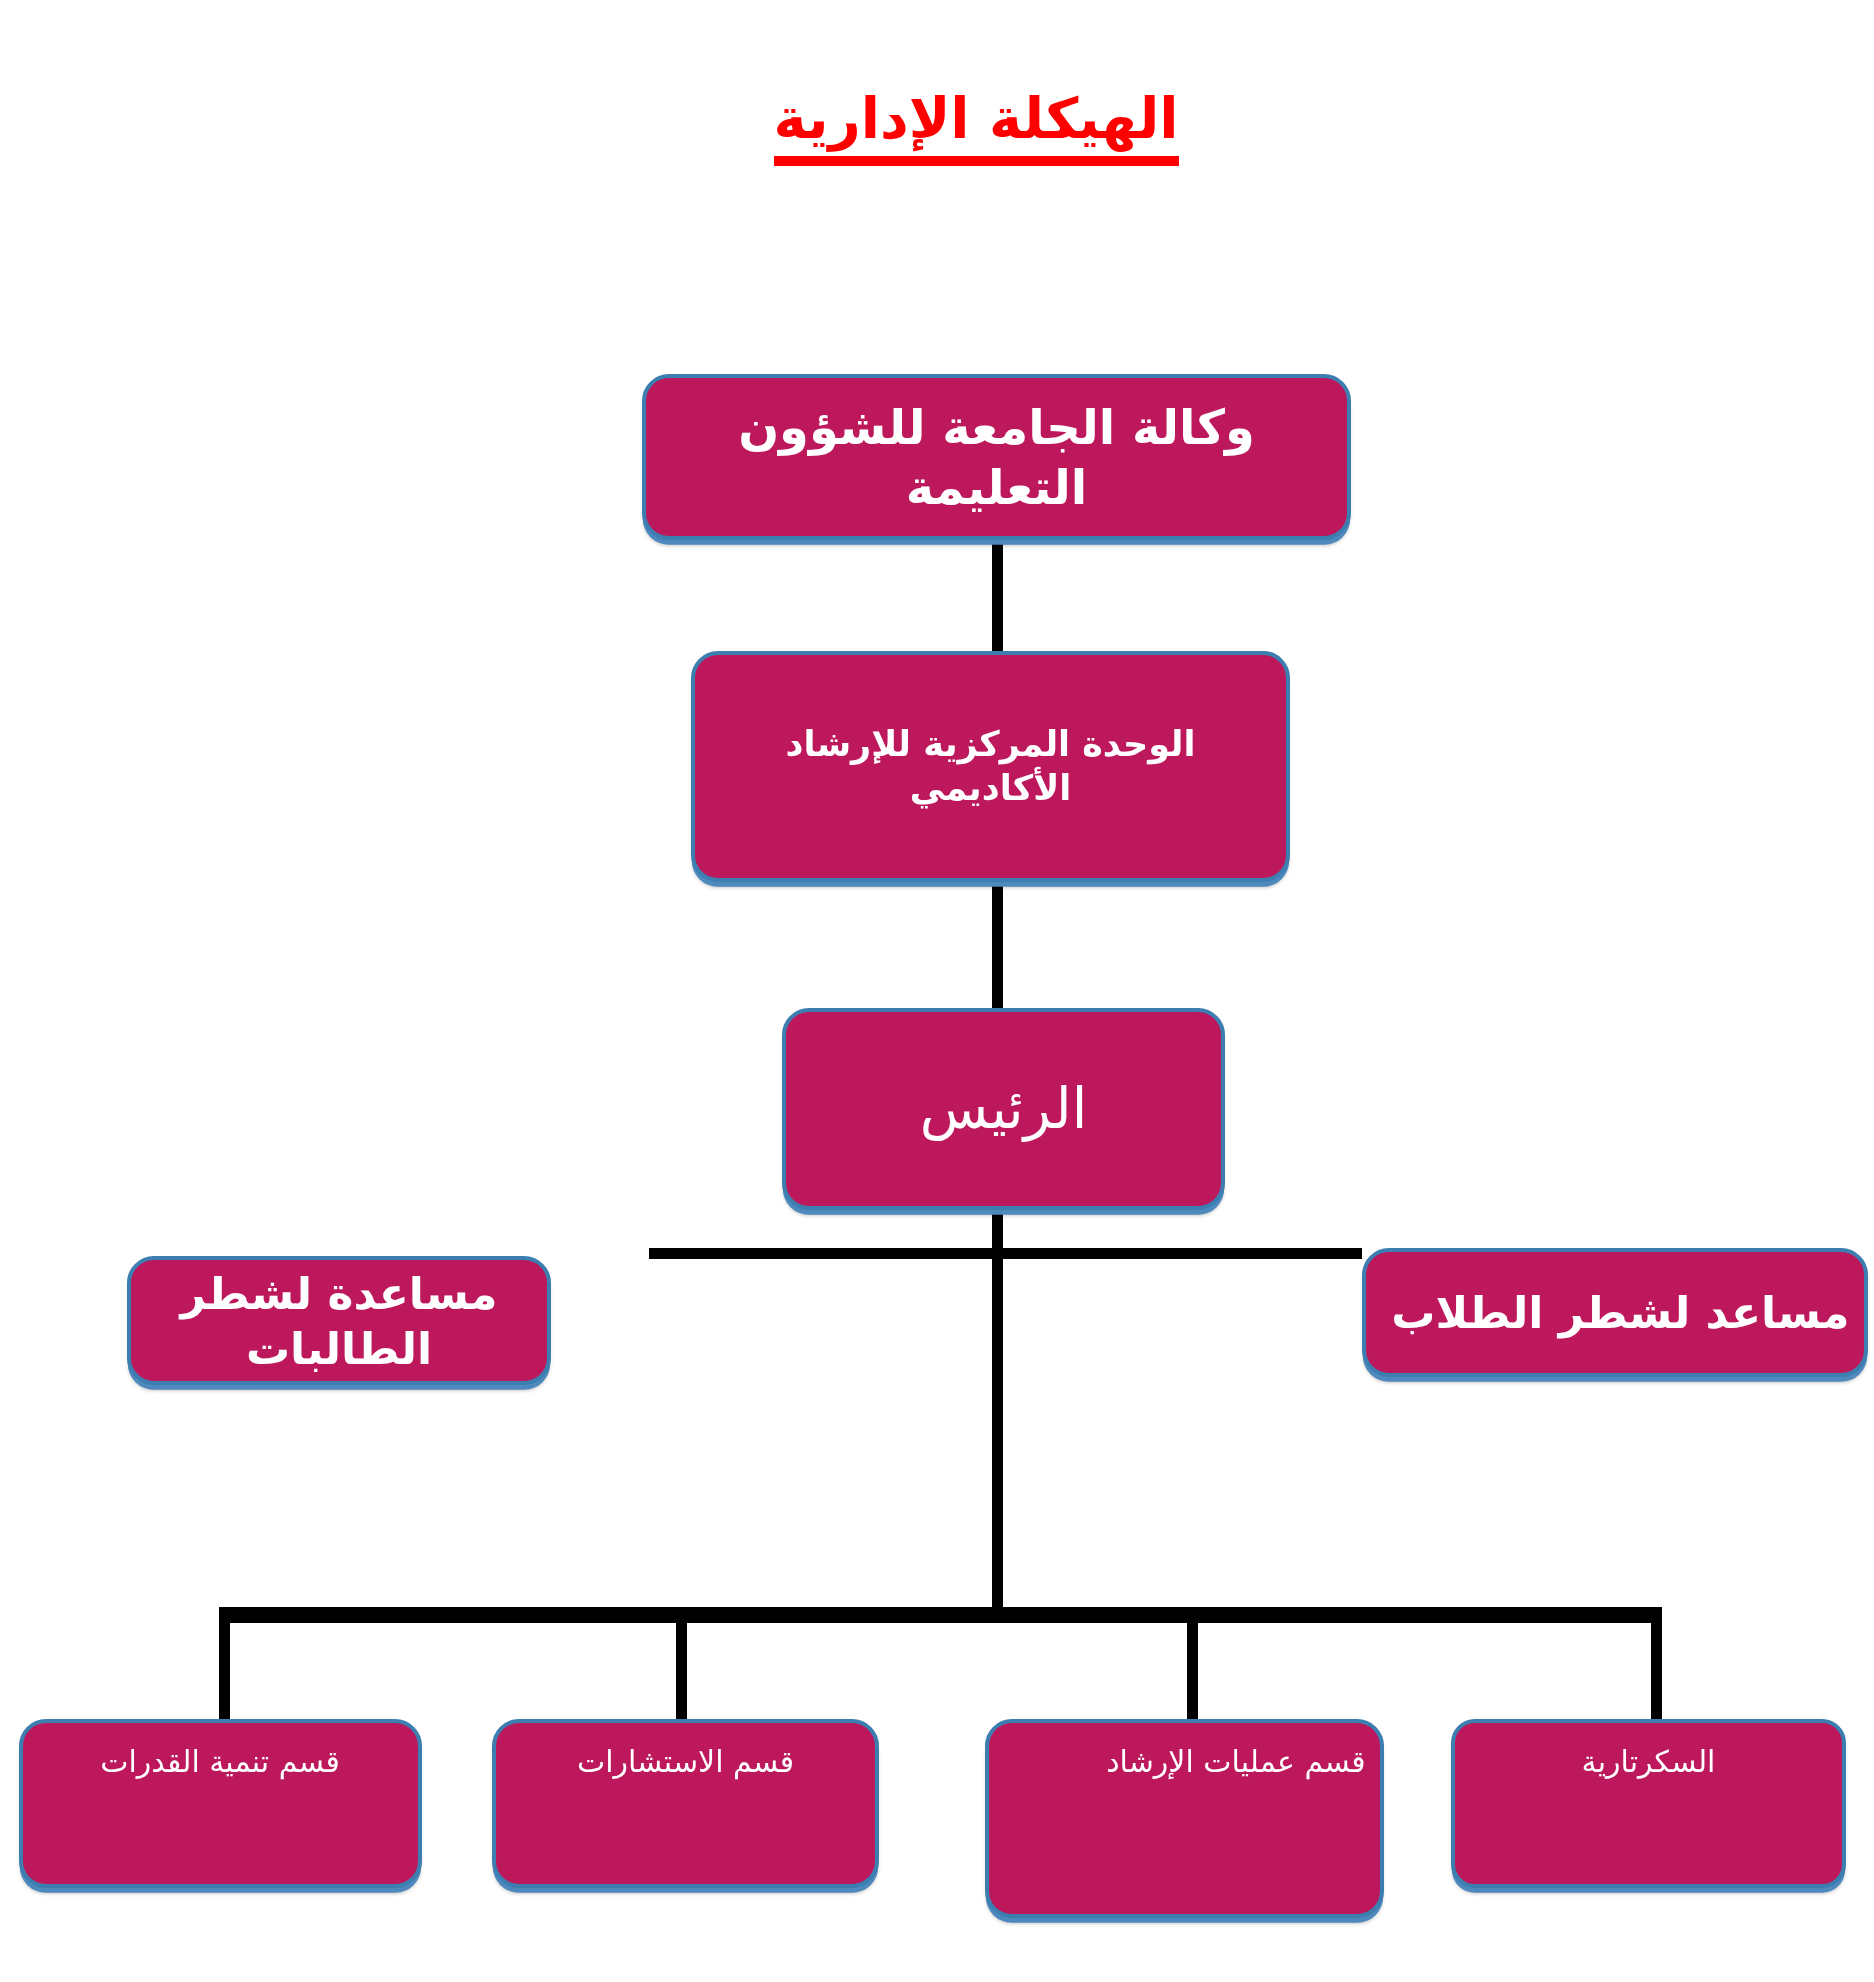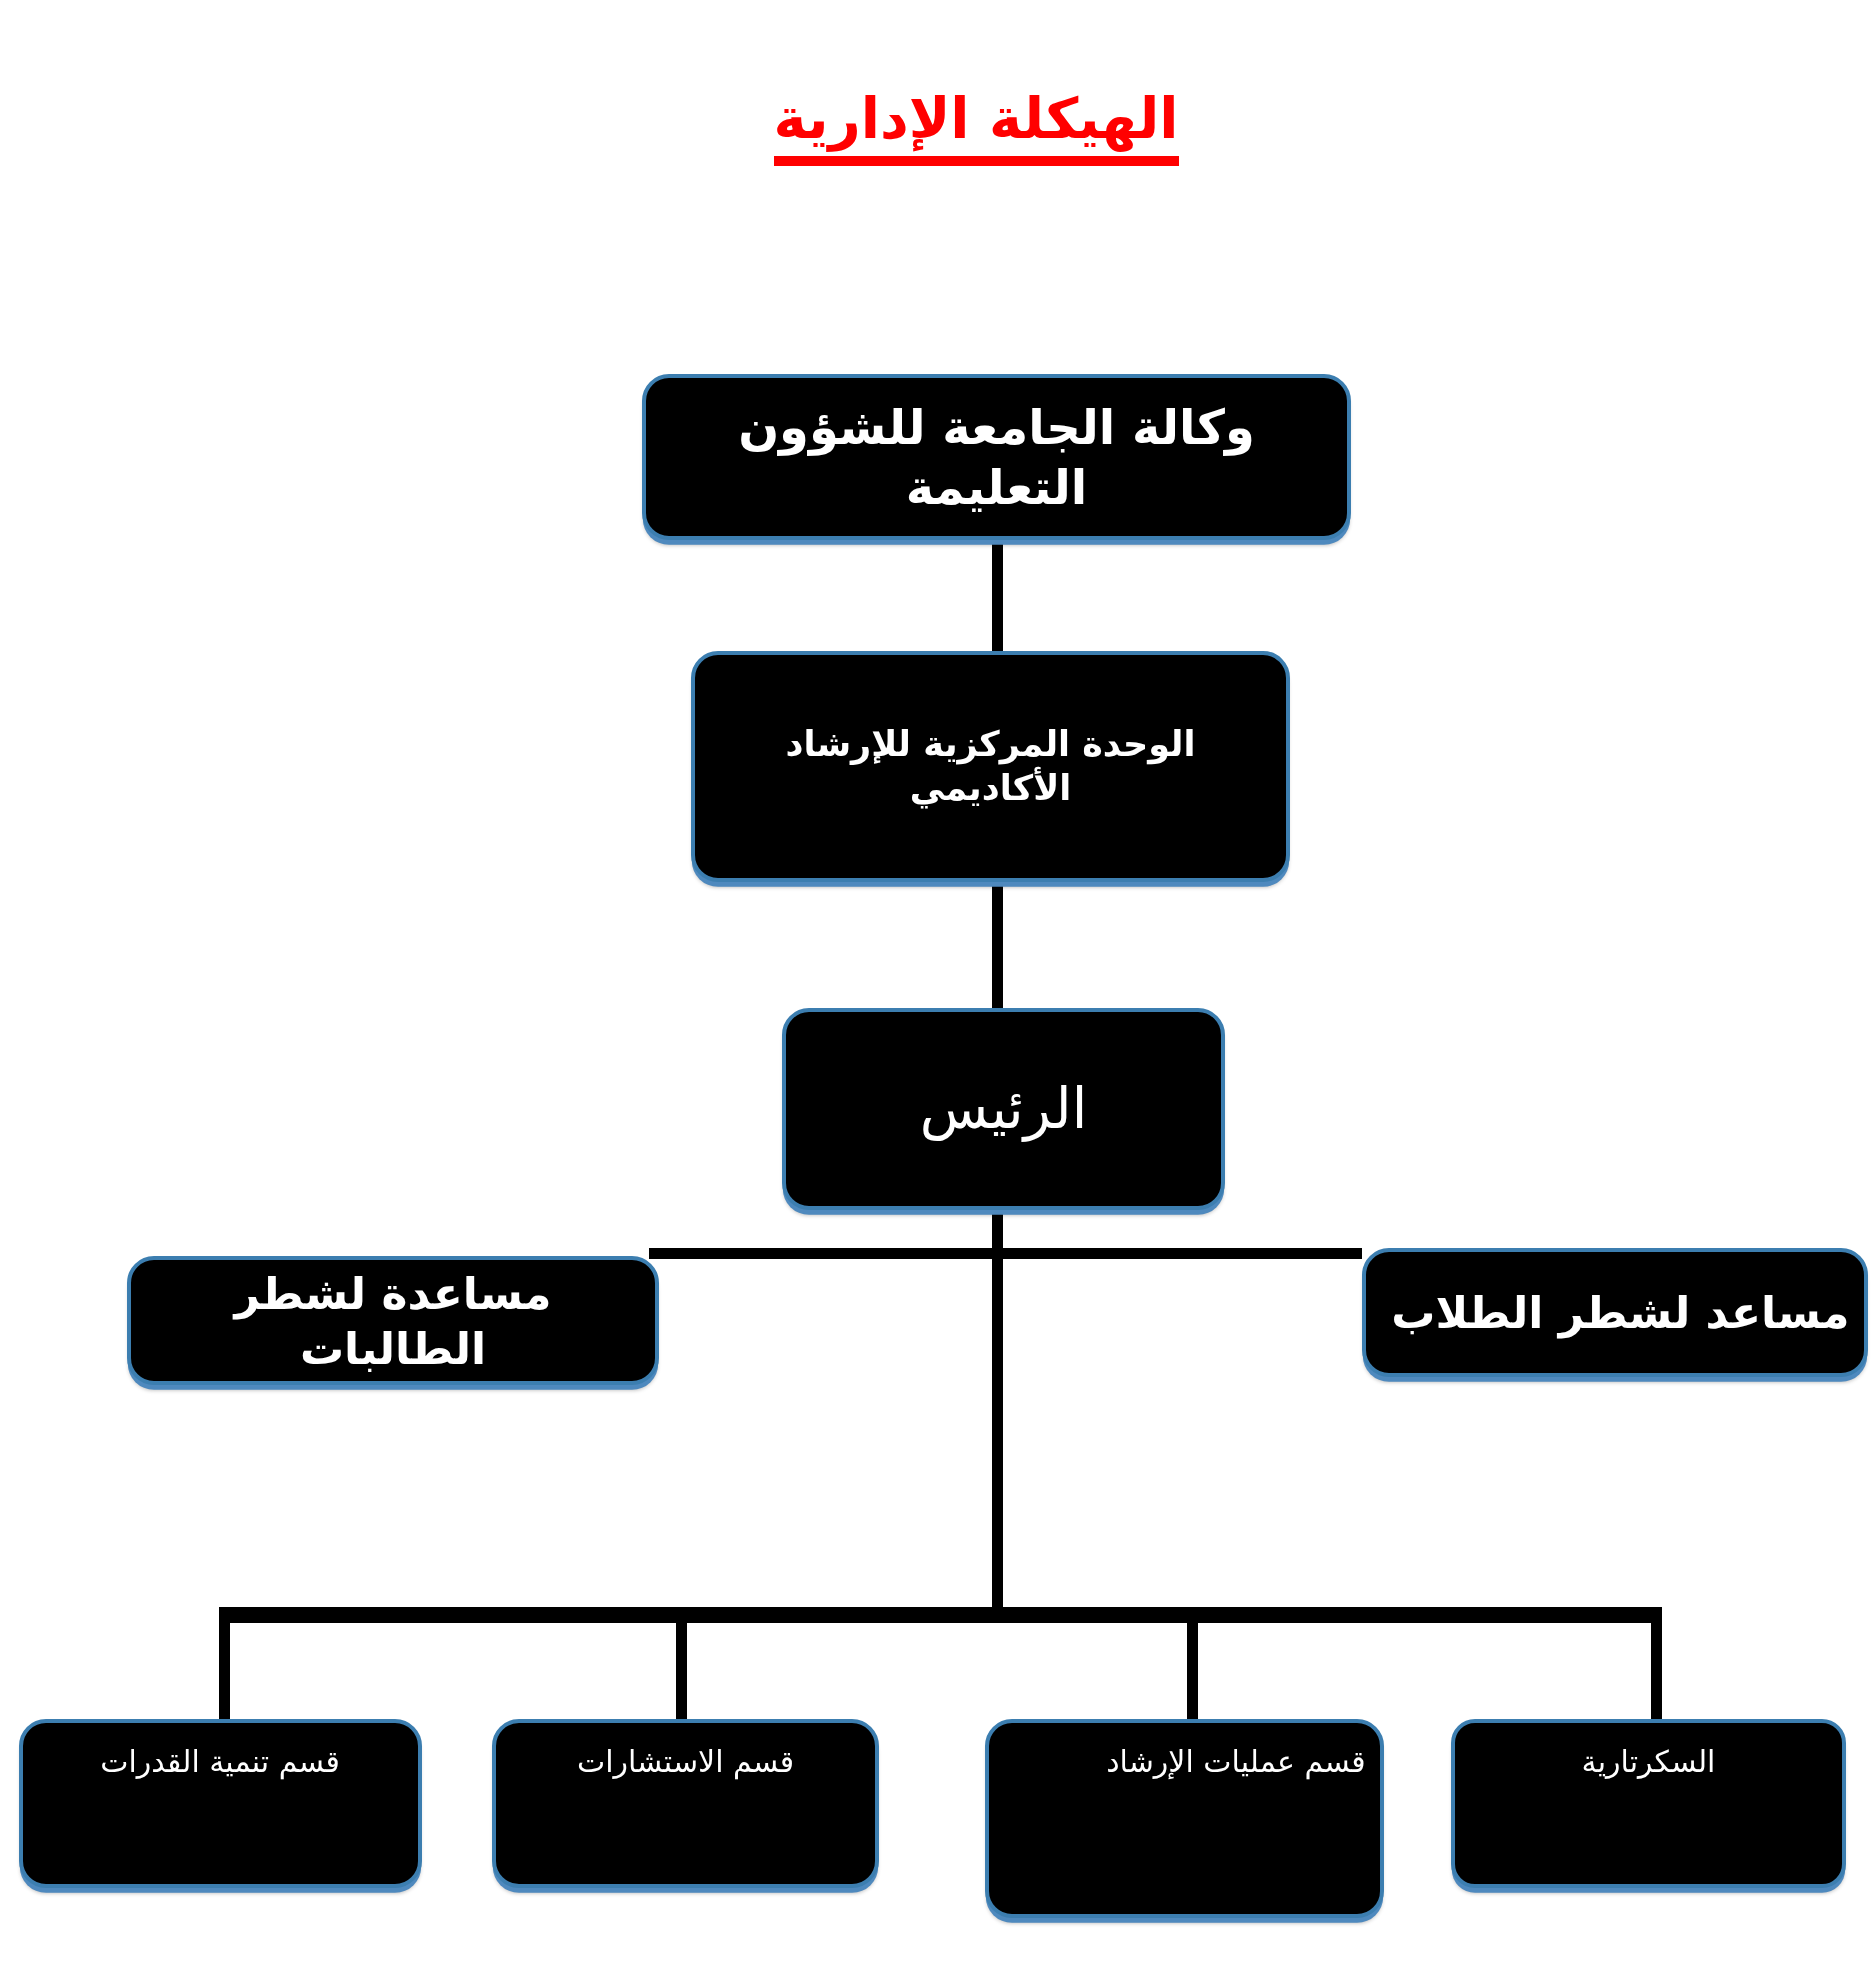--- a/index.html
+++ b/index.html
@@ -54,21 +54,21 @@
   .conn {
     position: absolute;
     background: #000000;
   }
 
   
   .node {
     position: absolute;
     z-index: 2;
     box-sizing: border-box;
-    background: #000000;
+    background: #be185d;
     border: 4px solid #3C7EB0;
     border-radius: 27px;
     color: #FFFFFF;
     display: flex;
     align-items: center;
     justify-content: center;
     text-align: center;
     direction: rtl;
     box-shadow: 0 5.6px 0 -0.8px #4E89BE, 0 7.3px 4px -2.4px rgba(0,0,0,0.30);
     padding: 0 14.5px;
@@ -123,21 +123,21 @@
   </div>
 
   <div class="node level-2" style="left:691px; top:651px; width:599px; height:231px;">
     <span class="label">الوحدة المركزية للإرشاد الأكاديمي</span>
   </div>
 
   <div class="node level-3" style="left:782px; top:1008px; width:443px; height:202px;">
     <span class="label">الرئيس</span>
   </div>
 
-  <div class="node assistant" style="left:127px; top:1256px; width:532px; height:129px;">
+  <div class="node assistant" style="left:127px; top:1256px; width:424px; height:129px;">
     <span class="label">مساعدة لشطر الطالبات</span>
   </div>
 
   <div class="node assistant" style="left:1362px; top:1248px; width:506px; height:129px;text-align:right;">
     <span class="label">مساعد لشطر الطلاب</span>
   </div>
 
   <div class="node department" style="left:18.5px; top:1719px; width:403px; height:169px;">
     <span class="label">قسم تنمية القدرات</span>
   </div>

